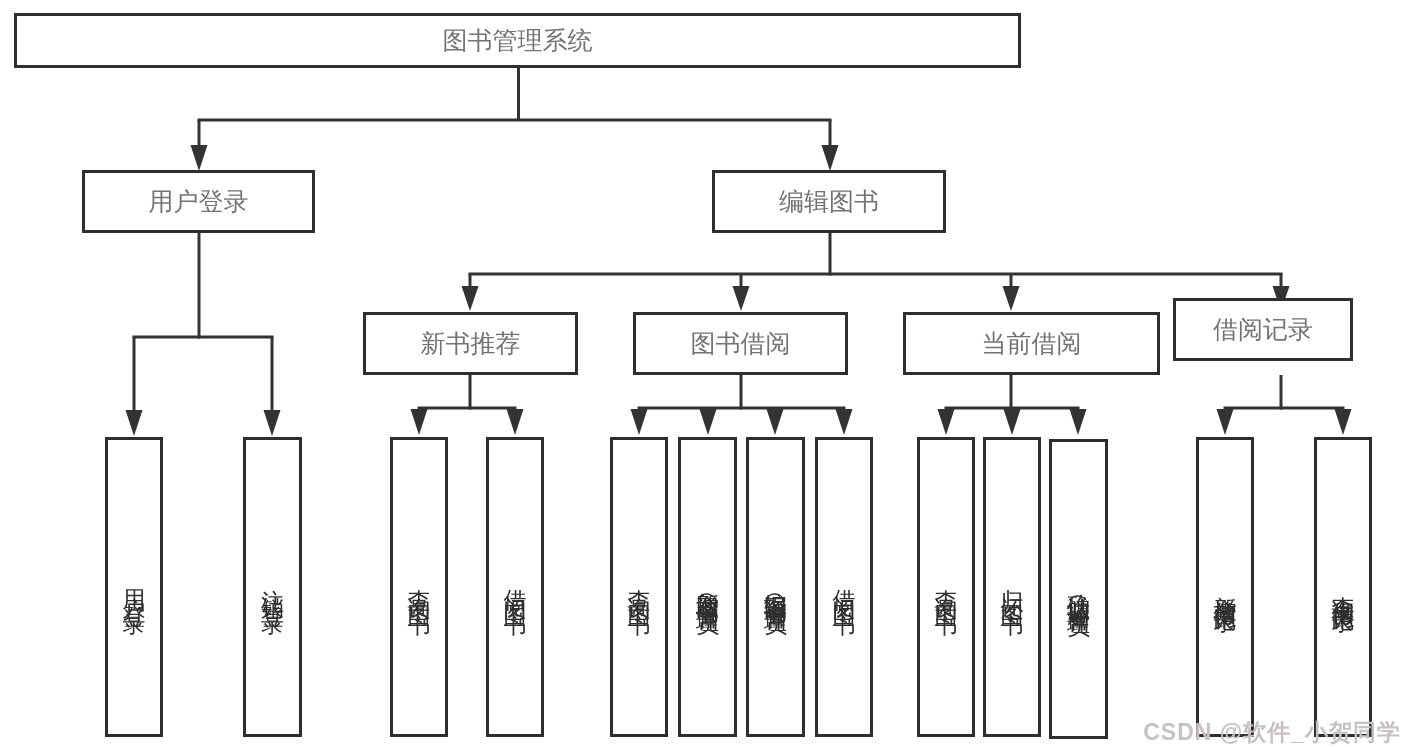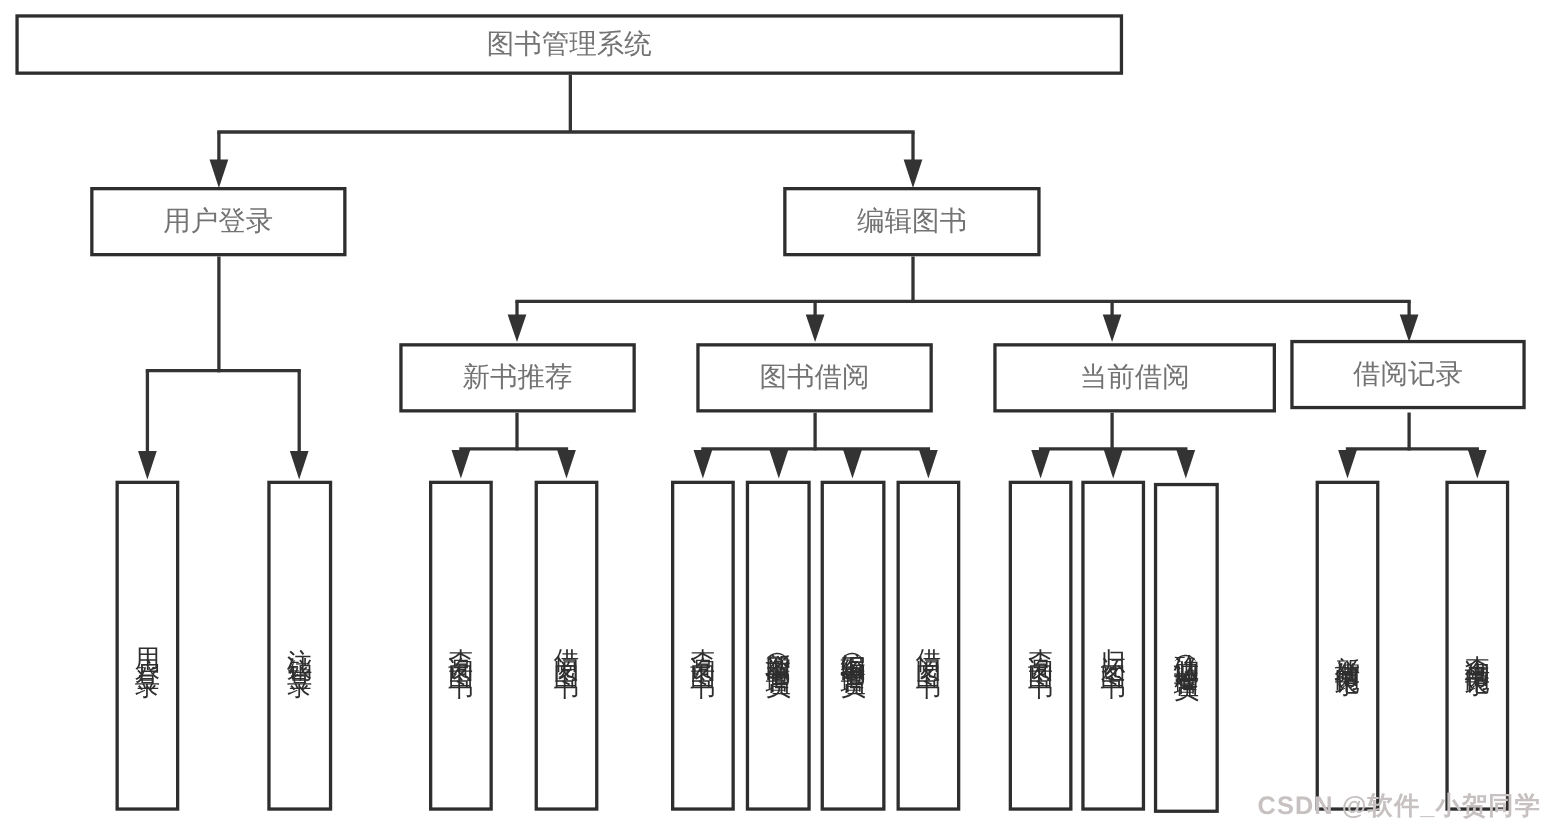--- a/index.html
+++ b/index.html
@@ -135,21 +135,21 @@
 
   <div class="box" style="left:633px; top:312px; width:215px; height:63px;">
     <span class="h-label">图书借阅</span>
   </div>
   <div class="box" style="left:363px; top:312px; width:215px; height:63px;">
     <span class="h-label">新书推荐</span>
   </div>
   <div class="box" style="left:903px; top:312px; width:257px; height:63px;">
     <span class="h-label">当前借阅</span>
   </div>
-  <div class="box" style="left:1173px; top:309px; width:214px; height:63px;">
+  <div class="box" style="left:1173px; top:298px; width:180px; height:63px;">
     <span class="h-label">借阅记录</span>
   </div>
 
   <div class="box" style="left:105px; top:437px; width:58px; height:300px;">
     <span class="v-label">用户登录</span>
   </div>
   <div class="box" style="left:243px; top:437px; width:59px; height:300px;">
     <span class="v-label">注销登录</span>
   </div>
 

